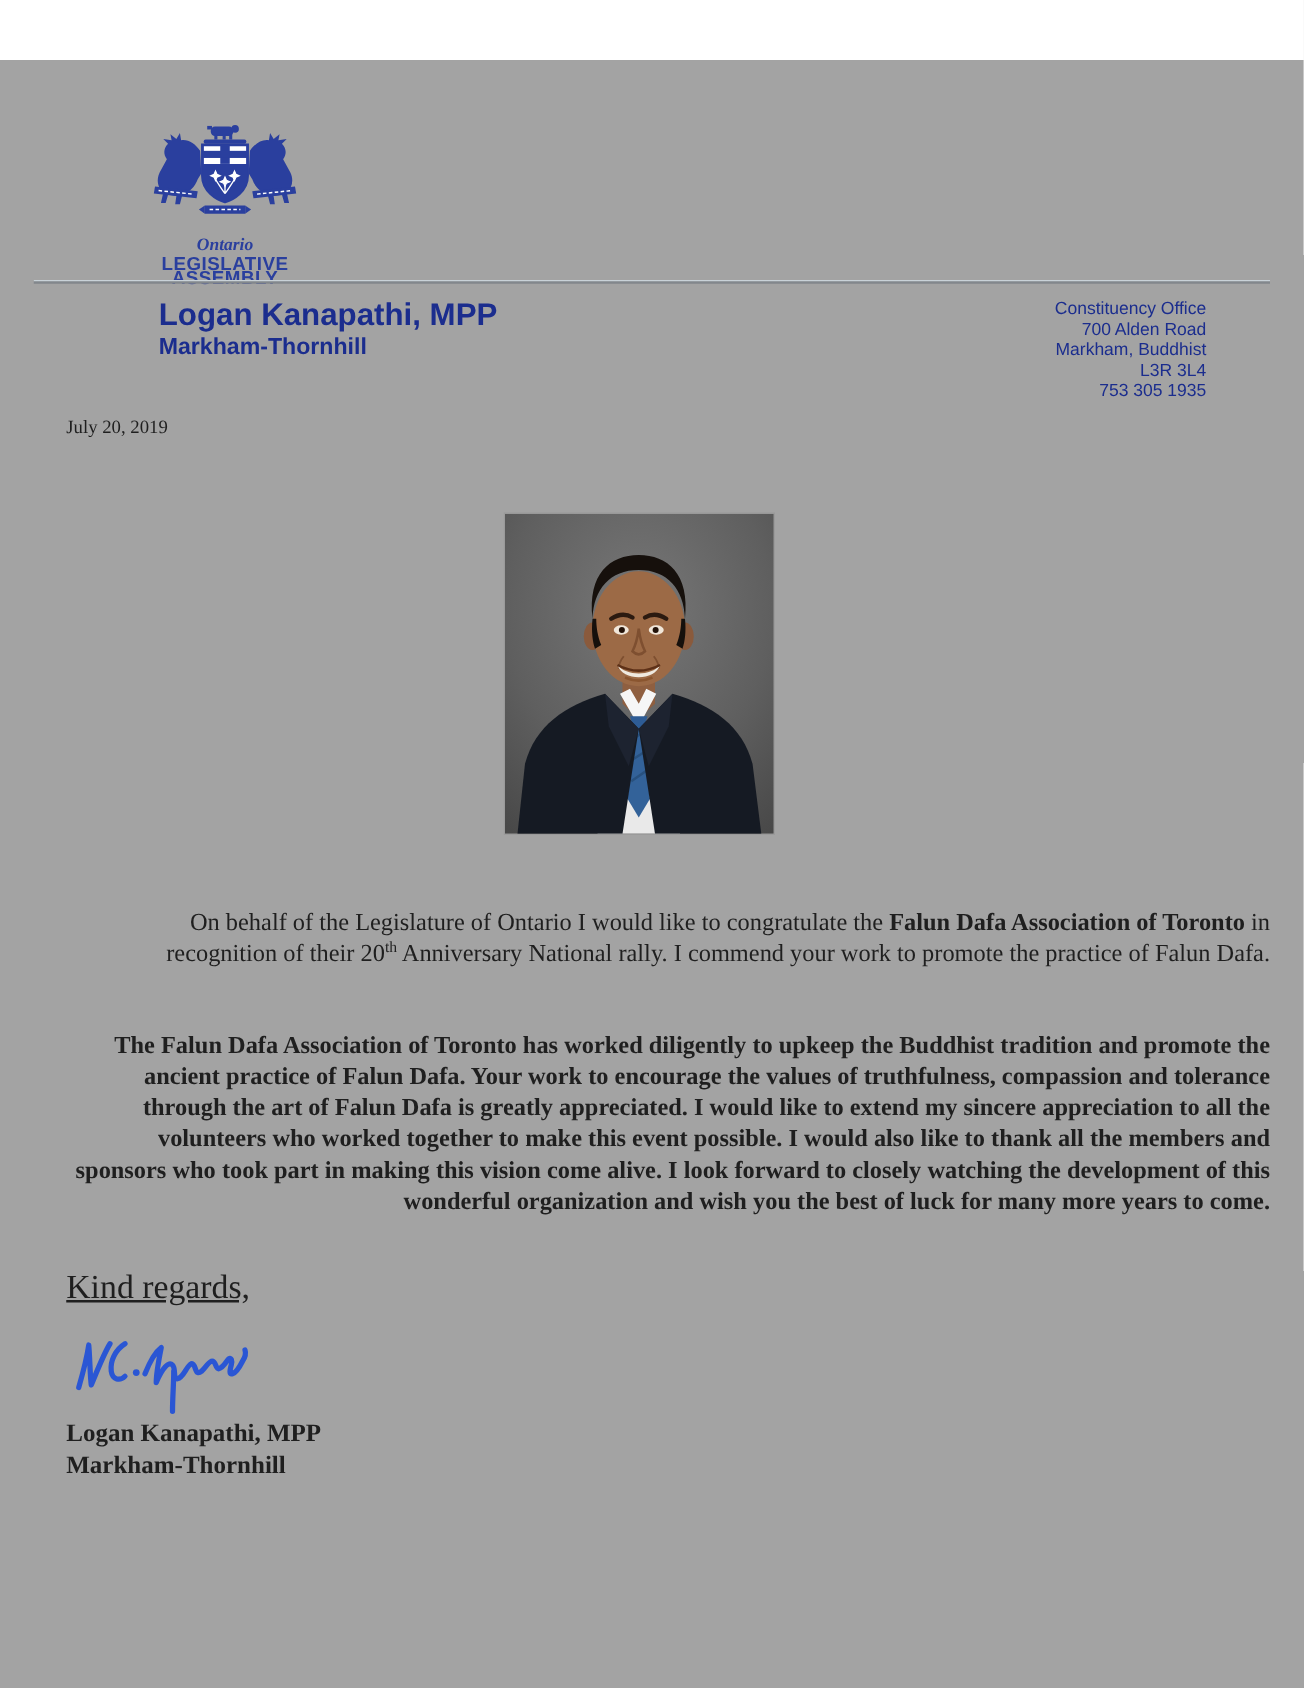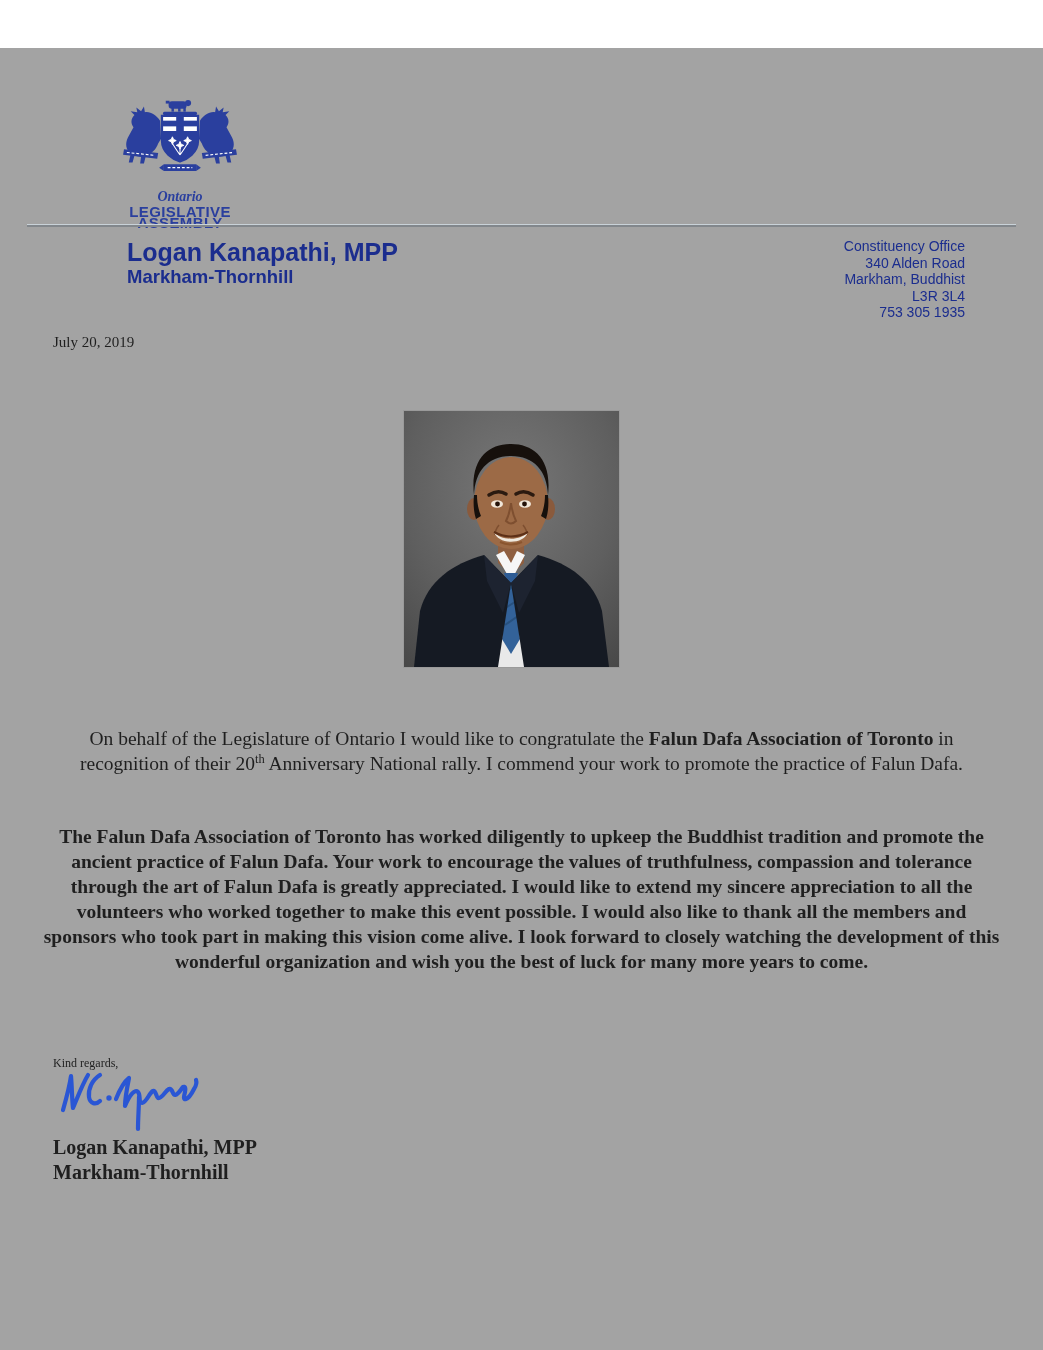--- a/index.html
+++ b/index.html
@@ -44,28 +44,28 @@
     font-weight:normal;font-size:14px;line-height:16.5px;text-align:right;
   }
   
   .date-line{position:absolute;left:53px;top:286px;font-size:15px;}
   .photo-frame{
     position:absolute;left:403px;top:362px;width:215px;height:256px;
     border:1px solid #9a9a9a;box-sizing:content-box;
   }
   .photo-frame svg{display:block;}
   .para{
-    position:absolute;left:43px;width:957px;
-    font-size:19.5px;line-height:25px;text-align:center;
+    position:absolute;left:59px;width:957px;
+    font-size:19.5px;line-height:25px;text-align:right;
   }
   .para-1{top:658px;}
   .para-2{top:756px;font-weight:bold;}
   .para b{font-weight:bold;}
   .para sup{font-size:12.5px;vertical-align:super;line-height:0;}
-  .closing-line{position:absolute;left:53px;top:1008px;font-size:12px;}
+  .closing-line{position:absolute;left:53px;top:966px;font-size:27px;text-decoration:underline;}
   .signature-box{position:absolute;left:58px;top:1018px;width:150px;height:66px;}
   .sig-name{position:absolute;left:53px;top:1088px;font-weight:bold;font-size:20px;}
   .sig-riding{position:absolute;left:53px;top:1113px;font-weight:bold;font-size:20px;}
 </style>
 </head>
 <body>
 
 <div class="page">
 
   <div class="logo-block">
@@ -113,21 +113,21 @@
 
   <div class="rule"></div>
 
   <div class="member-block">
     <div class="member-name">Logan Kanapathi, MPP</div>
     <div class="member-riding">Markham-Thornhill</div>
   </div>
 
   <div class="office-block">
     <div>Constituency Office</div>
-    <div>340 Alden Road</div>
+    <div>700 Alden Road</div>
     <div>Markham, Buddhist</div>
     <div>L3R 3L4</div>
     <div>753 305 1935</div>
   </div>
 
   <div class="date-line">July 20, 2019</div>
 
   <div class="photo-frame">
     <svg width="215" height="256" viewBox="0 0 215 256" aria-hidden="true">
       <defs>

